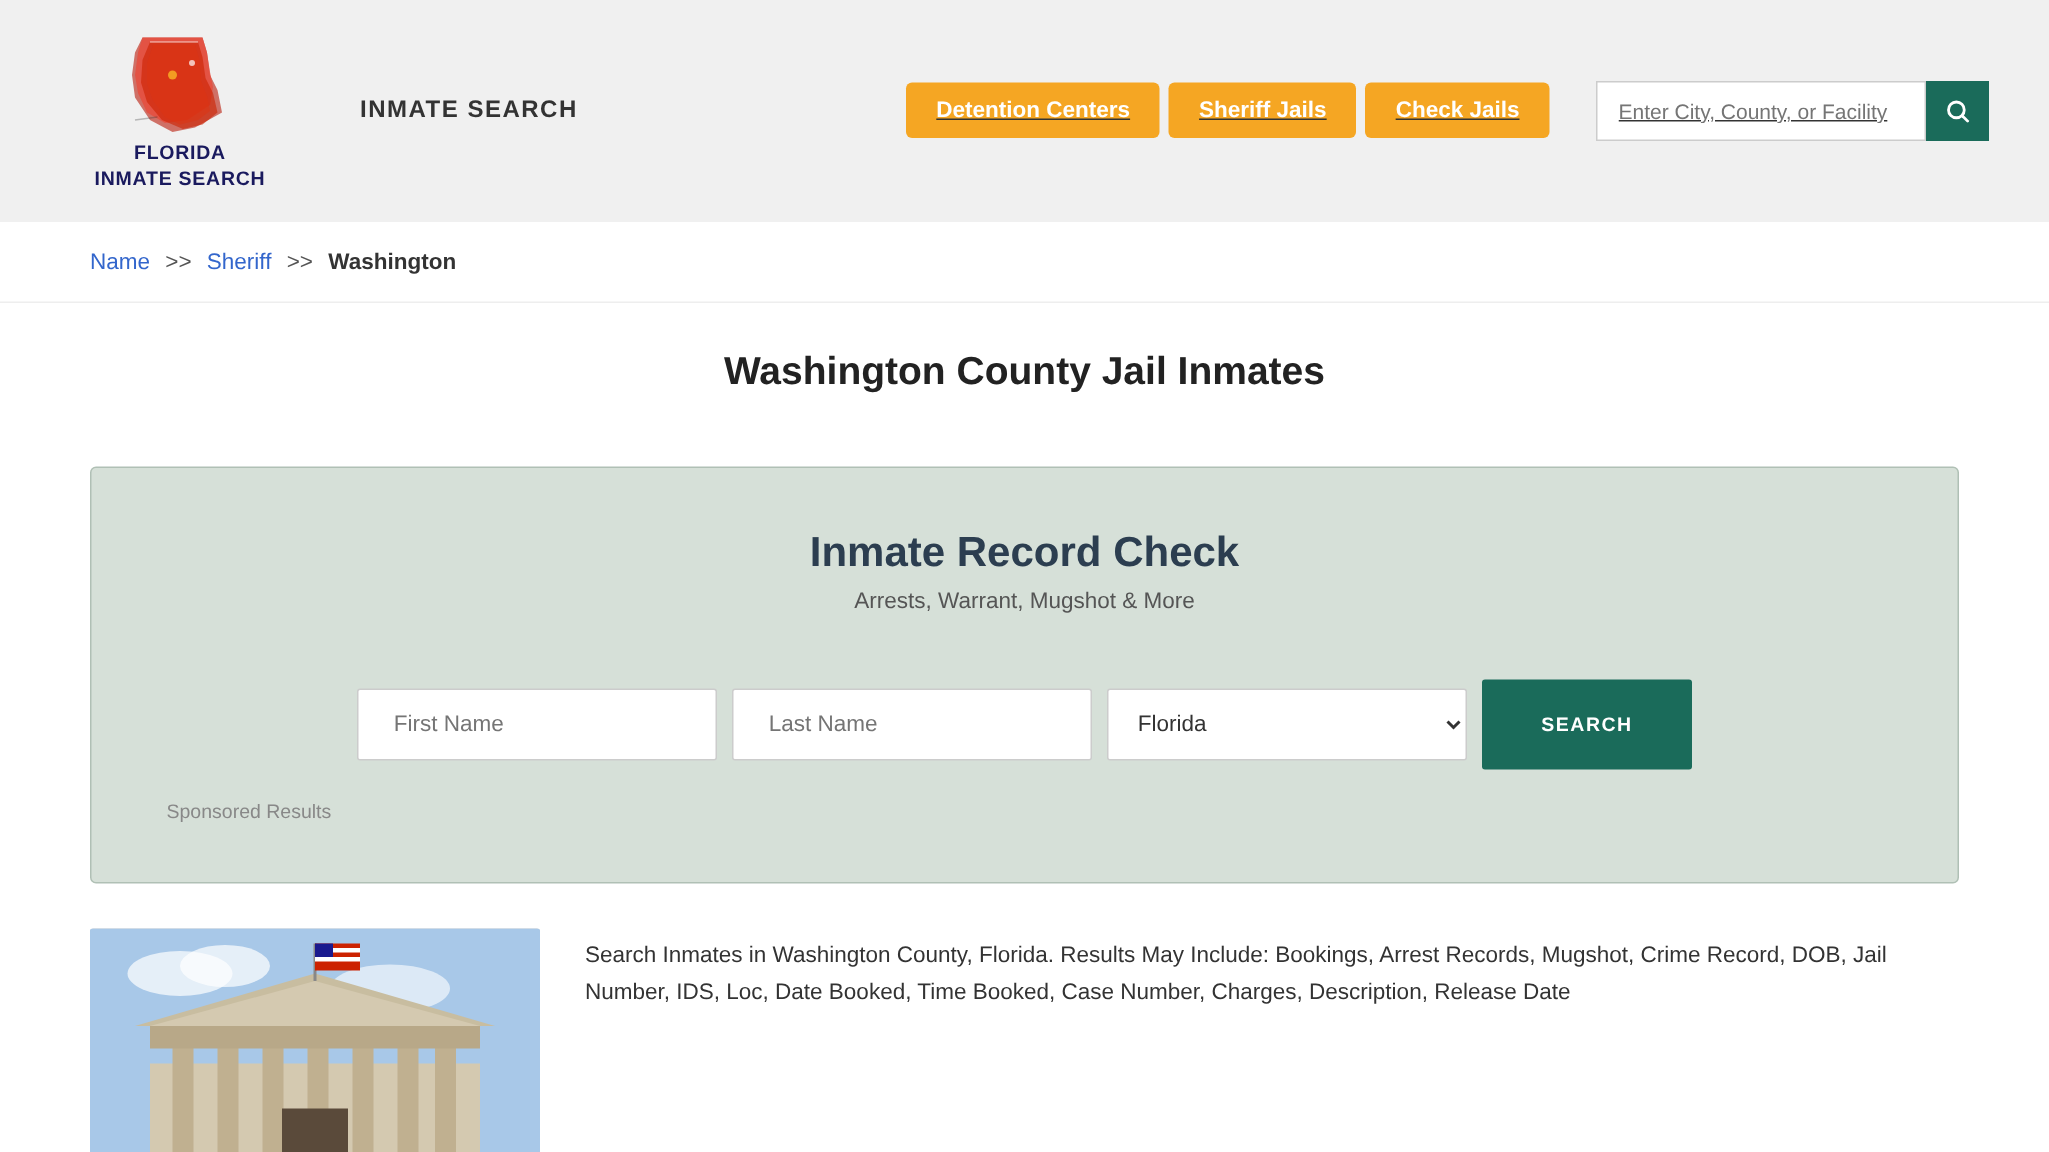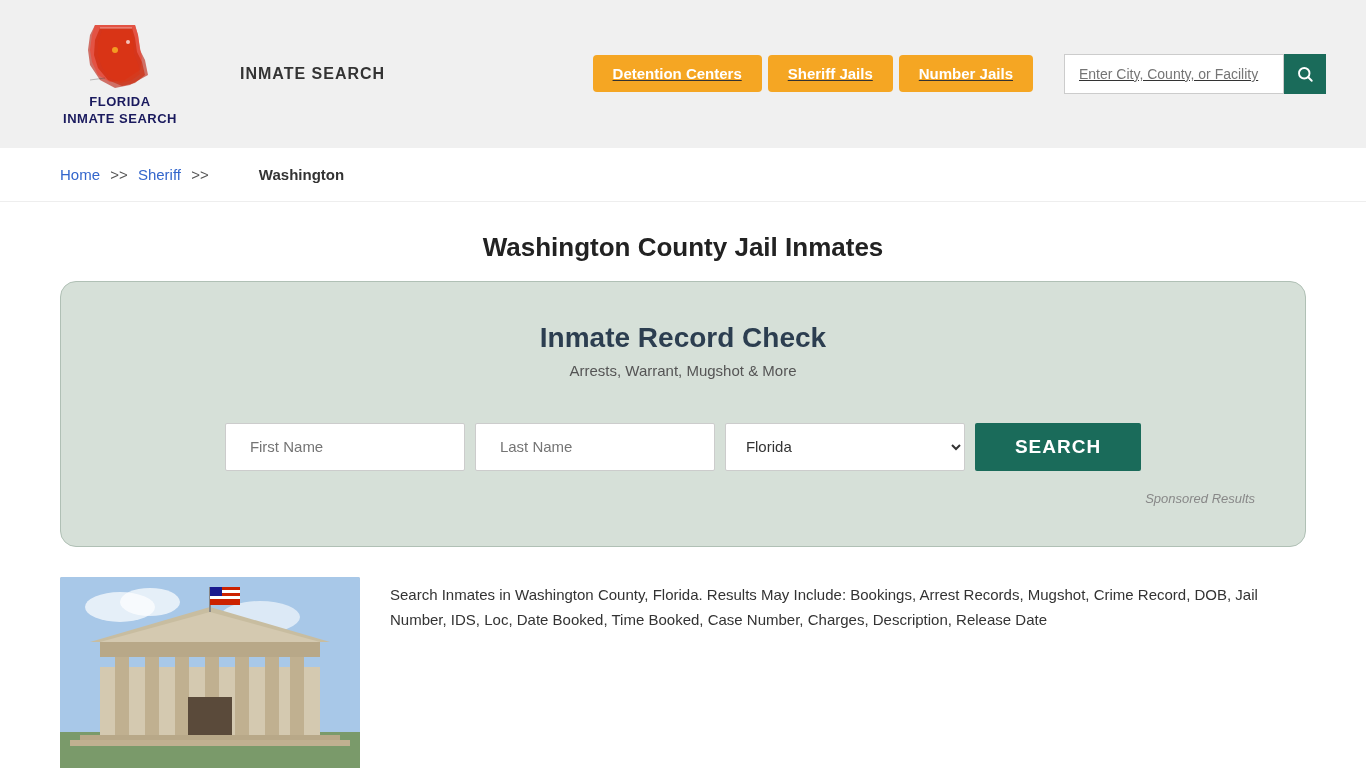--- a/index.html
+++ b/index.html
@@ -86,38 +86,38 @@
       padding: 18px 60px;
       font-size: 15px;
       color: #333;
       border-bottom: 1px solid #eee;
     }
     .breadcrumb a {
       color: #3366cc;
       text-decoration: none;
     }
     .breadcrumb .sep { margin: 0 6px; color: #555; }
-    .breadcrumb .current { font-weight: bold; color: #333; margin-left: 40px; }
+    .breadcrumb .current { font-weight: bold; color: #333; }
 
     
     .main { padding: 30px 60px; }
 
     .page-title {
       text-align: center;
       font-size: 26px;
       font-weight: bold;
       color: #222;
-      margin-bottom: 18px;
+      margin-bottom: 48px;
     }
 
     
     .record-check-box {
       background: #d6e0d8;
       border: 1px solid #b0c0b5;
-      border-radius: 16px;
+      border-radius: 4px;
       padding: 40px 50px 40px;
       margin-bottom: 30px;
       text-align: center;
     }
     .record-check-title {
       font-size: 28px;
       font-weight: bold;
       color: #2c3e50;
       margin-bottom: 8px;
     }
@@ -153,33 +153,32 @@
       background: #fff;
       outline: none;
       border-radius: 2px;
       color: #333;
     }
     .search-form .search-btn {
       background: #1a6b5a;
       color: #fff;
       border: none;
       padding: 12px 40px;
-      font-size: 19px;
-      font-weight: bold;
-      height: 48px;
+      font-size: 13px;
+      font-weight: bold;
+      height: 60px;
       letter-spacing: 1px;
       cursor: pointer;
       border-radius: 2px;
     }
     .sponsored-label {
-      text-align: right;
+      text-align: left;
       margin-top: 20px;
       font-size: 13px;
       color: #888;
-      font-style: italic;
     }
 
     
     .bottom-section {
       display: flex;
       gap: 30px;
       align-items: flex-start;
       margin-top: 10px;
     }
     .facility-image {
@@ -235,35 +234,35 @@
       <span>FLORIDA</span><br>
       <span>INMATE SEARCH</span>
     </div>
   </div>
 
   <span class="inmate-search-label">INMATE SEARCH</span>
 
   <nav class="nav-buttons">
     <button class="nav-btn">Detention Centers</button>
     <button class="nav-btn">Sheriff Jails</button>
-    <button class="nav-btn">Number Jails</button>
+    <button class="nav-btn">Check Jails</button>
     <div class="search-bar">
       <input class="search-input" type="text" placeholder="Enter City, County, or Facility" style="">
       <button class="search-icon-btn">
         <svg width="18" height="18" viewBox="0 0 24 24" fill="none" stroke="white" stroke-width="2.5" stroke-linecap="round" stroke-linejoin="round">
           <circle cx="11" cy="11" r="7"></circle>
           <line x1="21" y1="21" x2="16.65" y2="16.65"></line>
         </svg>
       </button>
     </div>
   </nav>
 </header>
 
 <div class="breadcrumb">
-  <a href="#">Home</a>
+  <a href="#">Name</a>
   <span class="sep">&gt;&gt;</span>
   <a href="#">Sheriff</a>
   <span class="sep">&gt;&gt;</span>
   <span class="current">Washington</span>
 </div>
 
 <main class="main">
   <h1 class="page-title">Washington County Jail Inmates</h1>
 
   <div class="record-check-box">

